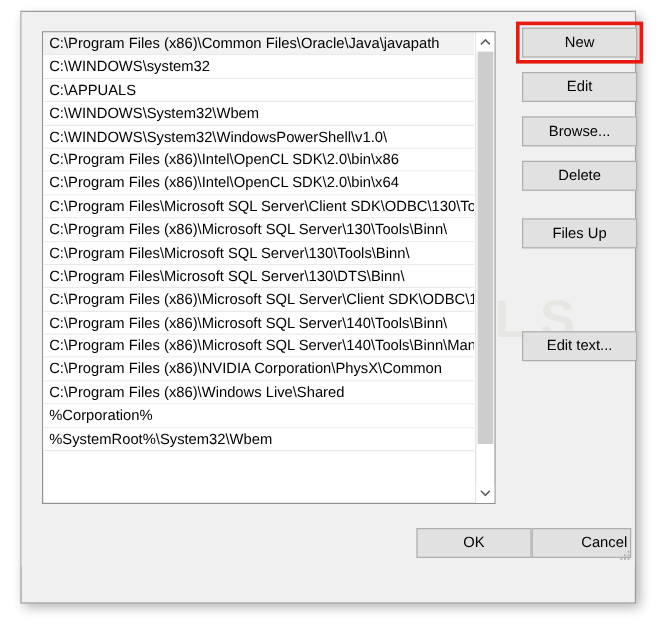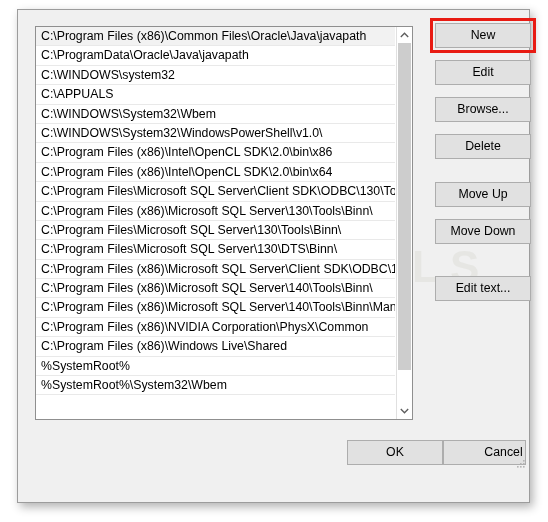--- a/index.html
+++ b/index.html
@@ -218,37 +218,36 @@
   <div id="dialog">
 
 
     <div id="body-area">
 
       <div id="watermark">APPUALS</div>
 
       <div id="listbox">
         <div id="list-inner">
           <div class="list-row selected">C:\Program Files (x86)\Common Files\Oracle\Java\javapath</div>
-          <div class="list-row">C:\ProgramData\Oracle\Java\javapath</div>
           <div class="list-row">C:\WINDOWS\system32</div>
           <div class="list-row">C:\APPUALS</div>
           <div class="list-row">C:\WINDOWS\System32\Wbem</div>
           <div class="list-row">C:\WINDOWS\System32\WindowsPowerShell\v1.0\</div>
           <div class="list-row">C:\Program Files (x86)\Intel\OpenCL SDK\2.0\bin\x86</div>
           <div class="list-row">C:\Program Files (x86)\Intel\OpenCL SDK\2.0\bin\x64</div>
           <div class="list-row">C:\Program Files\Microsoft SQL Server\Client SDK\ODBC\130\Tool...</div>
           <div class="list-row">C:\Program Files (x86)\Microsoft SQL Server\130\Tools\Binn\</div>
           <div class="list-row">C:\Program Files\Microsoft SQL Server\130\Tools\Binn\</div>
           <div class="list-row">C:\Program Files\Microsoft SQL Server\130\DTS\Binn\</div>
           <div class="list-row">C:\Program Files (x86)\Microsoft SQL Server\Client SDK\ODBC\130...</div>
           <div class="list-row">C:\Program Files (x86)\Microsoft SQL Server\140\Tools\Binn\</div>
           <div class="list-row">C:\Program Files (x86)\Microsoft SQL Server\140\Tools\Binn\Mana...</div>
           <div class="list-row">C:\Program Files (x86)\NVIDIA Corporation\PhysX\Common</div>
           <div class="list-row">C:\Program Files (x86)\Windows Live\Shared</div>
-          <div class="list-row">%SystemRoot%</div>
+          <div class="list-row">%Corporation%</div>
           <div class="list-row">%SystemRoot%\System32\Wbem</div>
         </div>
 
         <div id="scrollbar">
           <div class="sb-arrow" id="sb-arrow-up">
             <svg width="9" height="6" viewBox="0 0 9 6" aria-hidden="true">
               <polyline points="0.8,5 4.5,1.2 8.2,5" fill="none" stroke="#5c5c5c" stroke-width="1.3"></polyline>
             </svg>
           </div>
           <div id="sb-thumb"></div>
@@ -257,22 +256,21 @@
               <polyline points="0.8,1 4.5,4.8 8.2,1" fill="none" stroke="#5c5c5c" stroke-width="1.3"></polyline>
             </svg>
           </div>
         </div>
       </div>
 
       <div class="btn side-btn" id="btn-new">New</div>
       <div class="btn side-btn" id="btn-edit">Edit</div>
       <div class="btn side-btn" id="btn-browse">Browse...</div>
       <div class="btn side-btn" id="btn-delete">Delete</div>
-      <div class="btn side-btn" id="btn-moveup">Move Up</div>
-      <div class="btn side-btn" id="btn-movedown">Move Down</div>
+      <div class="btn side-btn" id="btn-moveup">Files Up</div>
       <div class="btn side-btn" id="btn-edittext">Edit text...</div>
 
       <div id="new-highlight"></div>
 
       <div class="btn" id="btn-ok">OK</div>
       <div class="btn" id="btn-cancel">Cancel</div>
 
       <div id="resize-grip">
         <svg width="12" height="12" viewBox="0 0 12 12" aria-hidden="true">
           <g fill="#b4b4b4">

